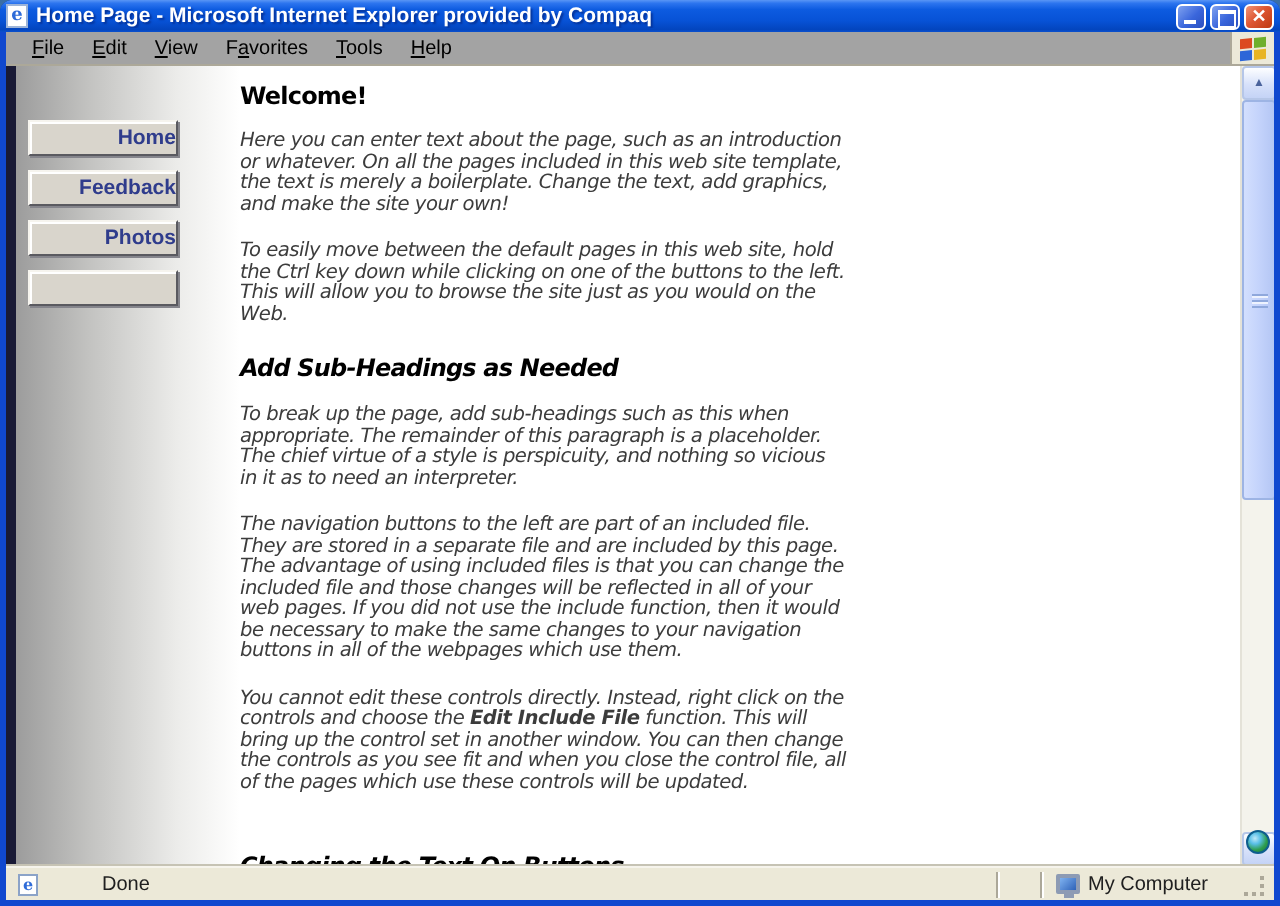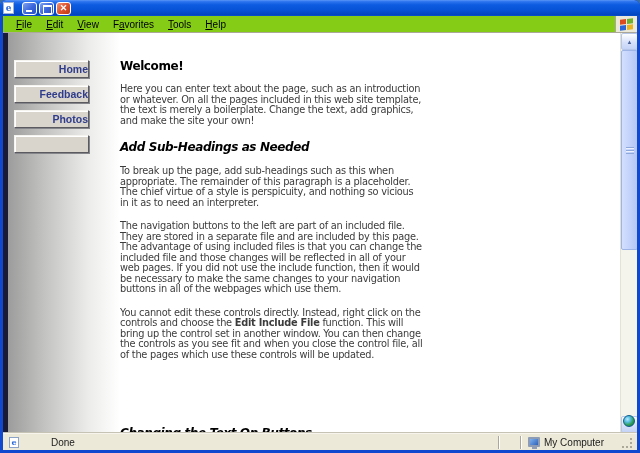--- a/index.html
+++ b/index.html
@@ -16,21 +16,21 @@
     white-space:nowrap;overflow:hidden;flex:1;}
   .win-buttons{display:flex;gap:2px;flex:none;margin-left:4px;}
   .wbtn{position:relative;width:15px;height:13px;border:1px solid #fff;border-radius:3px;cursor:pointer;}
   .wbtn.minb,.wbtn.maxb{background:linear-gradient(135deg,#7FA2F0 0%,#3A66DC 55%,#2B50BE 100%);}
   .wbtn.minb::before{content:"";position:absolute;left:3px;bottom:2px;width:6px;height:2px;background:#fff;}
   .wbtn.maxb::before{content:"";position:absolute;left:3px;top:2px;width:7px;height:6px;
     border:1px solid #fff;border-top-width:2px;}
   .wbtn.closeb{background:linear-gradient(135deg,#F09579 0%,#DE5632 45%,#BE3A10 100%);
     color:#fff;font:bold 9px "Liberation Sans",sans-serif;text-align:center;line-height:11px;}
   
-  .menubar{position:absolute;top:16px;left:3px;right:3px;height:17px;background:#84cc16;
+  .menubar{position:absolute;top:16px;left:3px;right:3px;height:17px;background:#a3a3a3;
     border-bottom:1px solid #ACA899;display:flex;align-items:center;padding-left:6px;font-size:10px;color:#000;}
   .menu-item{padding:2px 7px;cursor:default;}
   .accel{text-decoration:underline;}
   .throbber{position:absolute;right:0;top:0;width:22px;height:16px;border-left:1px solid #ACA899;
     display:flex;align-items:center;justify-content:center;background:#ECE9D8;}
   .flag{width:13px;height:11px;transform:skewY(-6deg);background:
     linear-gradient(#DC4A20,#DC4A20) 0 0/6px 5px no-repeat,
     linear-gradient(#6FAF2C,#6FAF2C) 7px 0/6px 5px no-repeat,
     linear-gradient(#2C66D8,#2C66D8) 0 6px/6px 5px no-repeat,
     linear-gradient(#E8B423,#E8B423) 7px 6px/6px 5px no-repeat;}
@@ -38,28 +38,28 @@
   .viewport{position:absolute;top:33px;left:3px;right:3px;bottom:20px;background:#fff;overflow:hidden;}
   .navy-stripe{position:absolute;left:0;top:0;bottom:0;width:5px;background:#191A36;}
   .side-gradient{position:absolute;left:5px;top:0;bottom:0;width:112px;
     background:linear-gradient(90deg,#9C9C9C 0%,#C2C2C0 32%,#ECECEA 72%,#FFFFFF 100%);}
   .nav{position:absolute;left:11px;top:27px;width:75px;text-align:right;}
   .navbtn{height:18px;margin-bottom:7px;background:#D9D5CC;
     border:1px solid;border-color:#F6F4EE #5A5A60 #5A5A60 #F6F4EE;
     box-shadow:1px 1px 0 #85858C,inset 1px 1px 0 #FFFFFF;
     font:bold 10.5px "Liberation Sans",sans-serif;color:#2F3C8C;
     line-height:16px;padding-left:7px;cursor:pointer;}
-  .content{position:absolute;left:117px;top:0;bottom:0;width:303px;padding-top:27px;
+  .content{position:absolute;left:117px;top:0;bottom:0;width:303px;padding-top:9px;
     font-family:"DejaVu Sans",sans-serif;font-size:9.8px;line-height:10.5px;
     letter-spacing:-0.25px;color:#3C3C3C;}
   .content h1,.content h2{font-size:12px;line-height:12px;color:#000;letter-spacing:-0.4px;
     font-weight:bold;font-family:"DejaVu Sans",sans-serif;}
   .content h1{margin:0 0 12px;}
   .content h2{margin:15px 0 13px;font-style:italic;}
-  .content p{margin:0 0 13px;}
+  .content p{margin:0 0 13px;font-style:italic;}
   .content .clipped{position:absolute;top:394px;left:0;margin:0;white-space:nowrap;}
   
   .scrollbar{position:absolute;right:0;top:0;bottom:0;width:17px;background:#F4F3EC;
     border-left:1px solid #E4E2D8;}
   .sb-btn{position:absolute;left:0;width:17px;height:17px;border:1px solid #B5C6E8;border-radius:2px;
     background:linear-gradient(180deg,#FDFEFF 0%,#D7E1FA 55%,#C4D3F6 100%);
     display:flex;align-items:center;justify-content:center;color:#4A639C;font-size:6px;cursor:pointer;}
   .sb-btn.up{top:0;}
   .sb-btn.down{bottom:0;}
   .sb-thumb{position:absolute;left:0;top:17px;height:200px;width:17px;
@@ -87,20 +87,21 @@
     box-shadow:-4px 4px 0 0 #FFF0, -4px 0 0 0 #ACA899, 0 -4px 0 0 #ACA899,
       -8px 4px 0 0 #FFF0, -8px 0 0 0 #ACA899, 0 -8px 0 0 #ACA899;}
 </style>
 </head>
 <body>
 
 <div class="window">
 
   <div class="titlebar">
     <span class="title-icon">e</span>
+    <span class="title-text">Home Page - Microsoft Internet Explorer provided by Compaq</span>
     <span class="win-buttons">
       <span class="wbtn minb"></span>
       <span class="wbtn maxb"></span>
       <span class="wbtn closeb">✕</span>
     </span>
   </div>
 
   <div class="menubar">
     <span class="menu-item"><span></span><span class="accel">F</span><span>ile</span></span>
     <span class="menu-item"><span></span><span class="accel">E</span><span>dit</span></span>
@@ -120,20 +121,21 @@
     <div class="nav">
       <div class="navbtn">Home</div>
       <div class="navbtn">Feedback</div>
       <div class="navbtn">Photos</div>
       <div class="navbtn"></div>
     </div>
 
     <div class="content">
       <h1>Welcome!</h1>
       <p>Here you can enter text about the page, such as an introduction or whatever. On all the pages included in this web site template, the text is merely a boilerplate. Change the text, add graphics, and make the site your own!</p>
+      <p>To easily move between the default pages in this web site, hold the Ctrl key down while clicking on one of the buttons to the left. This will allow you to browse the site just as you would on the Web.</p>
       <h2>Add Sub-Headings as Needed</h2>
       <p>To break up the page, add sub-headings such as this when appropriate. The remainder of this paragraph is a placeholder. The chief virtue of a style is perspicuity, and nothing so vicious in it as to need an interpreter.</p>
       <p>The navigation buttons to the left are part of an included file. They are stored in a separate file and are included by this page. The advantage of using included files is that you can change the included file and those changes will be reflected in all of your web pages. If you did not use the include function, then it would be necessary to make the same changes to your navigation buttons in all of the webpages which use them.</p>
       <p><span>You cannot edit these controls directly. Instead, right click on the controls and choose the </span><b>Edit Include File</b><span> function. This will bring up the control set in another window. You can then change the controls as you see fit and when you close the control file, all of the pages which use these controls will be updated.</span></p>
       <h2 class="clipped">Changing the Text On Buttons</h2>
     </div>
 
     <div class="scrollbar">
       <div class="sb-btn up">
           <span>▲</span>

